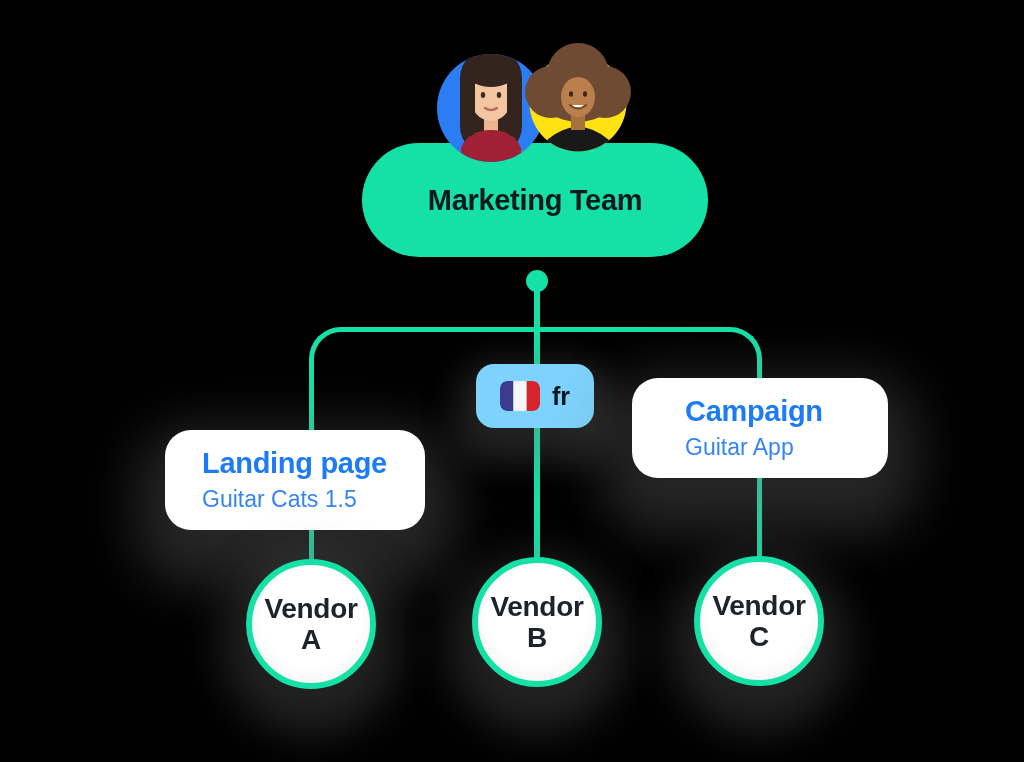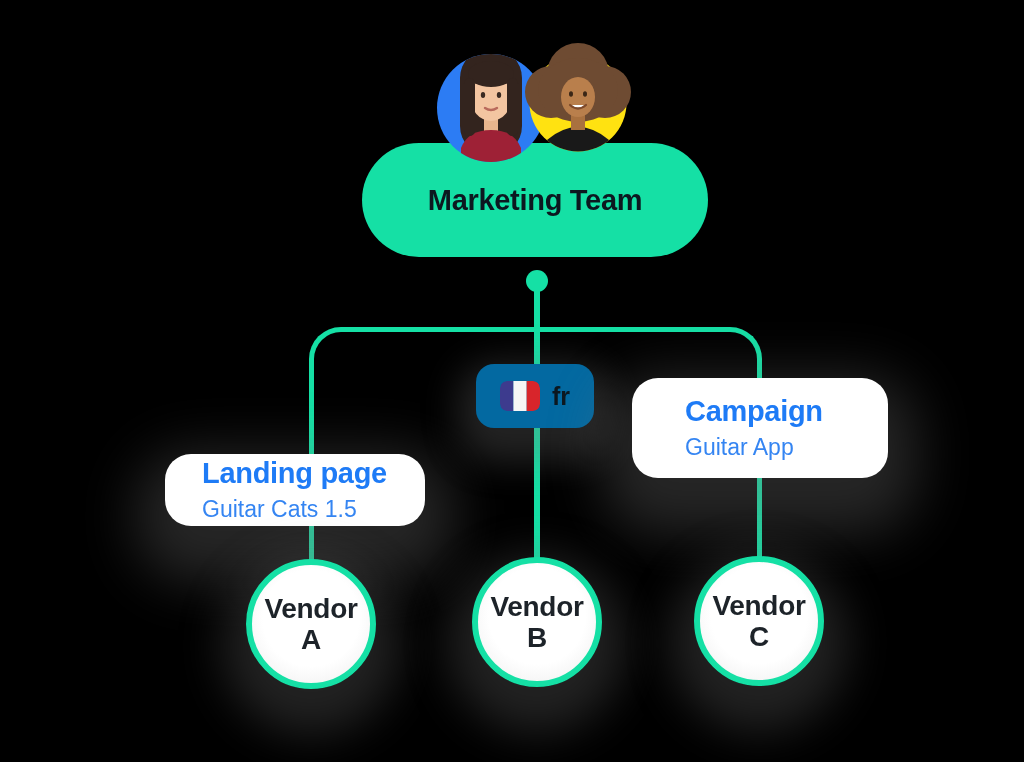--- a/index.html
+++ b/index.html
@@ -35,27 +35,27 @@
   .mid-line{
     position:absolute;left:519px;top:280px;width:5.5px;height:285px;
     background:var(--green,#15E0A5);
   }
   
   .card{
     position:absolute;background:#fff;border-radius:26px;
     display:flex;flex-direction:column;justify-content:center;gap:6px;
     box-shadow:0 26px 55px 30px rgba(118,118,118,.32);
   }
-  .card-landing{left:150px;top:454px;width:260px;height:72px;padding-left:37px;box-sizing:border-box;}
+  .card-landing{left:150px;top:430px;width:260px;height:100px;padding-left:37px;box-sizing:border-box;}
   .card-campaign{left:617px;top:378px;width:256px;height:100px;padding-left:53px;box-sizing:border-box;}
   .card-title{font-size:29px;font-weight:bold;color:var(--blue,#1E7BF6);letter-spacing:-.3px;}
   .card-subtitle{font-size:23px;color:var(--blue_light,#3585F2);}
   
   .chip{
-    position:absolute;left:461px;width:118px;height:64px;background:#0369a1;border-radius:18px;
+    position:absolute;left:461px;width:118px;height:64px;background:#7dd3fc;border-radius:18px;
     display:flex;align-items:center;justify-content:center;gap:12px;
     box-shadow:0 16px 36px 18px rgba(115,115,115,.30);
   }
   .chip-fr{top:364px;}
   .chip-en{top:448px;}
   .chip .code{font-size:25px;font-weight:600;color:var(--text_dark,#0c1820);}
   .flag{display:block;border-radius:7px;}
   
   .vendor{
     position:absolute;width:130px;height:130px;box-sizing:border-box;border-radius:50%;

